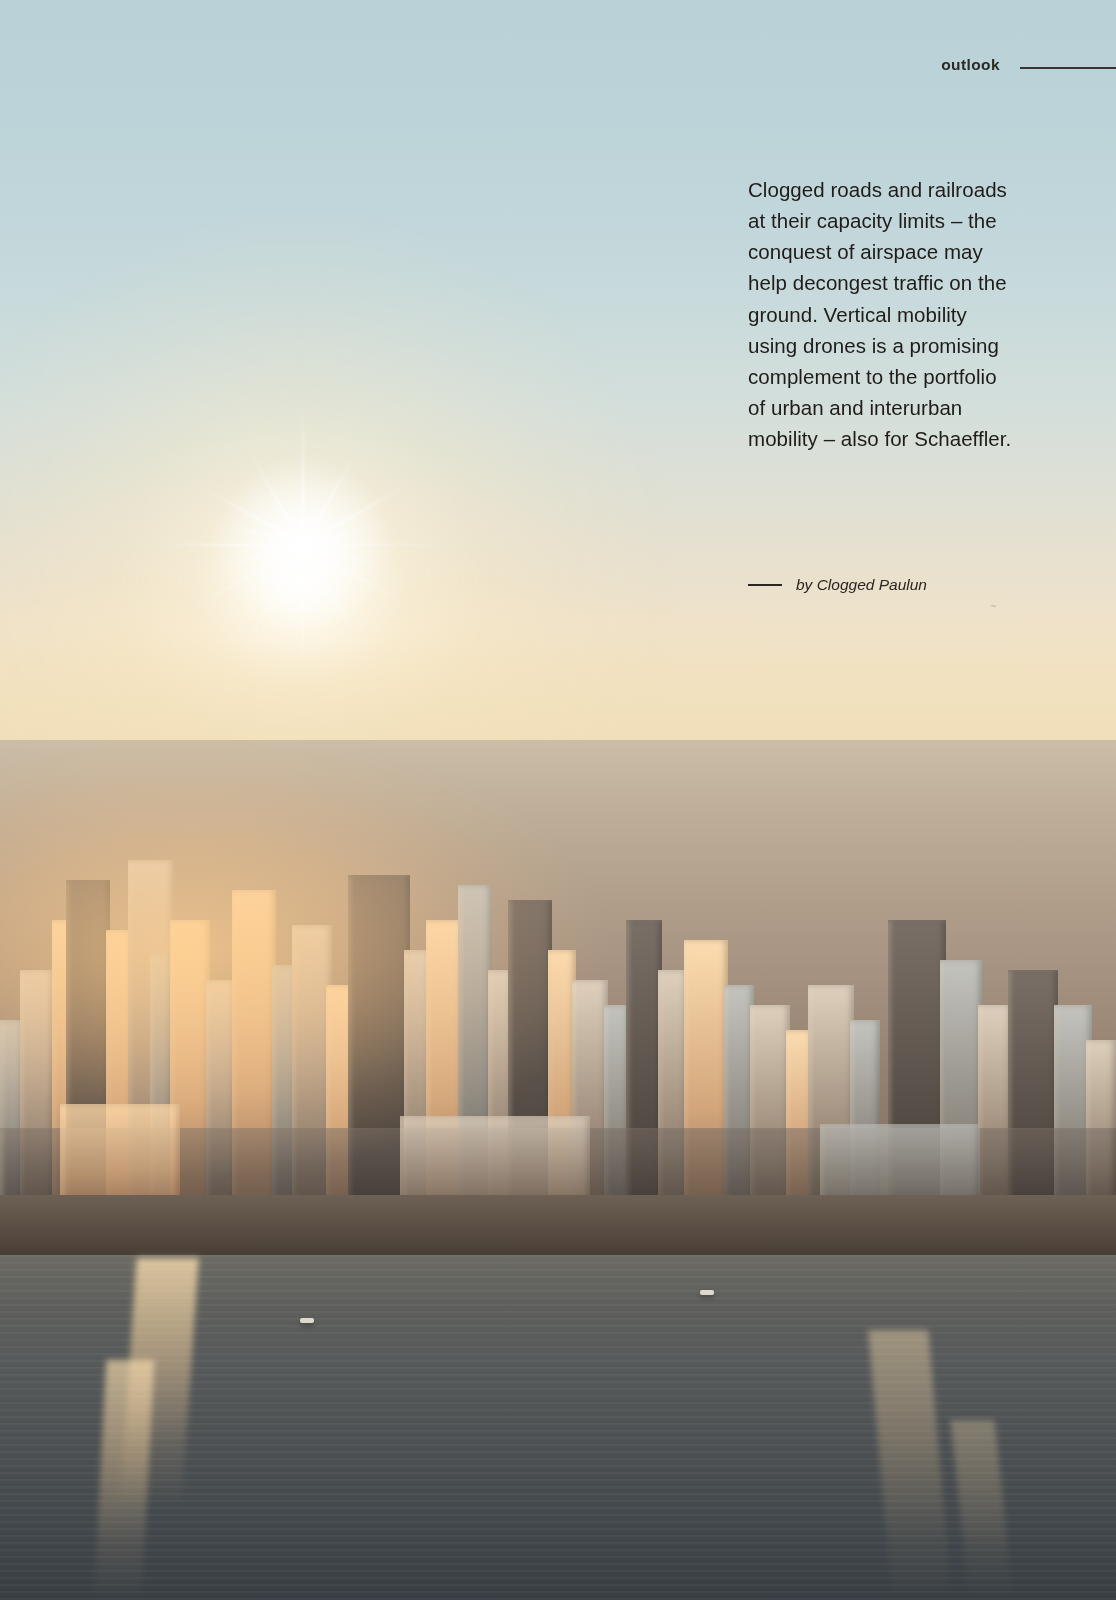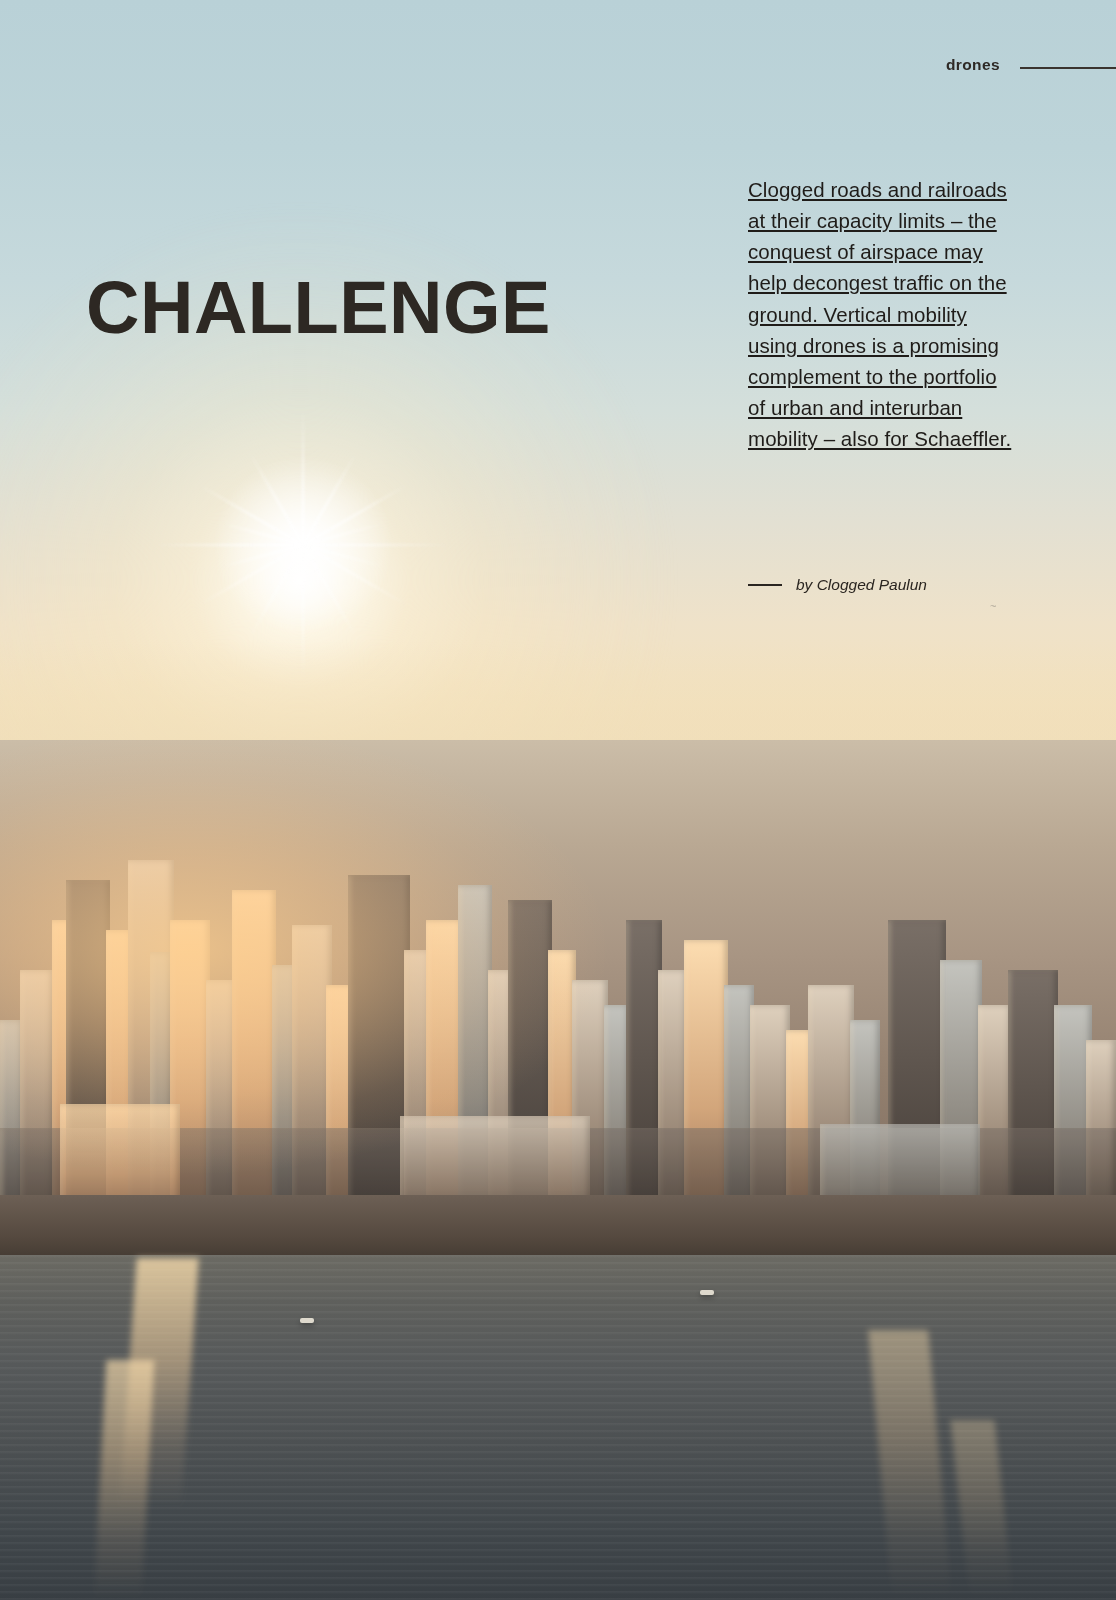--- a/index.html
+++ b/index.html
@@ -229,21 +229,20 @@
 
   .standfirst {
     position: absolute;
     left: 748px;
     top: 174px;
     width: 268px;
     font-size: 20.5px;
     line-height: 1.52;
     color: #1f1c19;
     letter-spacing: 0.05px;
-    text-decoration: underline;
   }
 
   .byline-wrap {
     position: absolute;
     left: 748px;
     top: 576px;
     display: flex;
     align-items: center;
     gap: 14px;
   }
@@ -336,25 +335,24 @@
     <div class="reflect refl-a"></div>
     <div class="reflect refl-b"></div>
     <div class="reflect refl-c"></div>
     <div class="reflect refl-d"></div>
 
     <div class="boat" style="left:300px; top:1318px;"></div>
     <div class="boat" style="left:700px; top:1290px;"></div>
     <div class="bird" style="left:990px; top:600px;">~</div>
   </div>
 
-  <div class="outlook-label">drones</div>
+  <div class="outlook-label">outlook</div>
   <div class="outlook-rule"></div>
 
   <div class="headline">
-    <div class="line2">CHALLENGE</div>
   </div>
 
   <div class="standfirst">Clogged roads and railroads at their capacity limits – the conquest of airspace may help decongest traffic on the ground. Vertical mobility using drones is a promising complement to the portfolio of urban and interurban mobility – also for Schaeffler.</div>
 
   <div class="byline-wrap">
     <span class="byline-dash"></span>
     <span class="byline">by Clogged Paulun</span>
   </div>
 
 </div>

